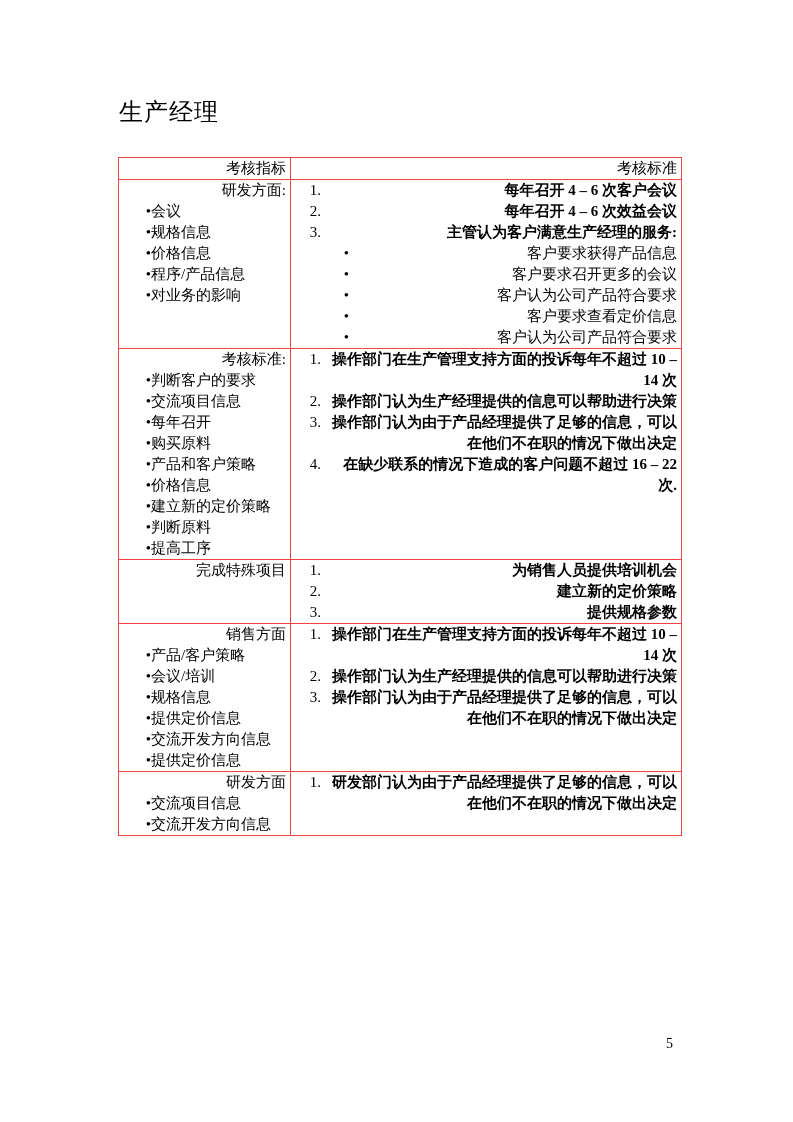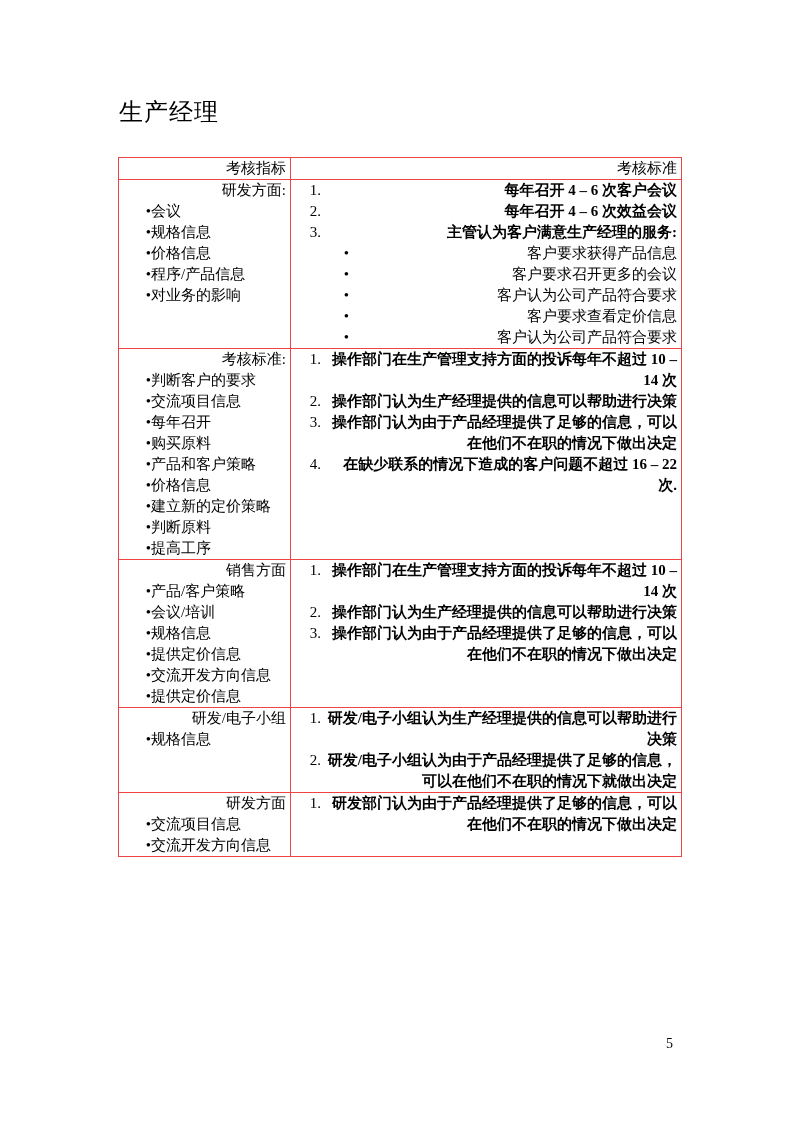--- a/index.html
+++ b/index.html
@@ -193,20 +193,39 @@
               <span class="num">3.</span>
               <span class="stxt">操作部门认为由于产品经理提供了足够的信息，可以在他们不在职的情况下做出决定</span>
             </div>
           <div class="std-item">
               <span class="num">4.</span>
               <span class="stxt">在缺少联系的情况下造成的客户问题不超过 16 – 22 次.</span>
             </div>
         </td>
       </tr>
 
+      <tr>
+        <td class="cell-ind">
+          <div class="ind-title">完成特殊项目</div>
+        </td>
+        <td class="cell-std">
+          <div class="std-item">
+              <span class="num">1.</span>
+              <span class="stxt">为销售人员提供培训机会</span>
+            </div>
+          <div class="std-item">
+              <span class="num">2.</span>
+              <span class="stxt">建立新的定价策略</span>
+            </div>
+          <div class="std-item">
+              <span class="num">3.</span>
+              <span class="stxt">提供规格参数</span>
+            </div>
+        </td>
+      </tr>
 
       <tr>
         <td class="cell-ind">
           <div class="ind-title">销售方面</div>
           <div class="ind-bullet">
               <span class="bullet">•</span>
               <span class="btxt">产品/客户策略</span>
             </div>
           <div class="ind-bullet">
               <span class="bullet">•</span>
@@ -238,39 +257,20 @@
               <span class="num">2.</span>
               <span class="stxt">操作部门认为生产经理提供的信息可以帮助进行决策</span>
             </div>
           <div class="std-item">
               <span class="num">3.</span>
               <span class="stxt">操作部门认为由于产品经理提供了足够的信息，可以在他们不在职的情况下做出决定</span>
             </div>
         </td>
       </tr>
 
-      <tr>
-        <td class="cell-ind">
-          <div class="ind-title">研发/电子小组</div>
-          <div class="ind-bullet">
-              <span class="bullet">•</span>
-              <span class="btxt">规格信息</span>
-            </div>
-        </td>
-        <td class="cell-std">
-          <div class="std-item">
-              <span class="num">1.</span>
-              <span class="stxt">研发/电子小组认为生产经理提供的信息可以帮助进行决策</span>
-            </div>
-          <div class="std-item">
-              <span class="num">2.</span>
-              <span class="stxt">研发/电子小组认为由于产品经理提供了足够的信息，可以在他们不在职的情况下就做出决定</span>
-            </div>
-        </td>
-      </tr>
 
       <tr>
         <td class="cell-ind">
           <div class="ind-title">研发方面</div>
           <div class="ind-bullet">
               <span class="bullet">•</span>
               <span class="btxt">交流项目信息</span>
             </div>
           <div class="ind-bullet">
               <span class="bullet">•</span>

